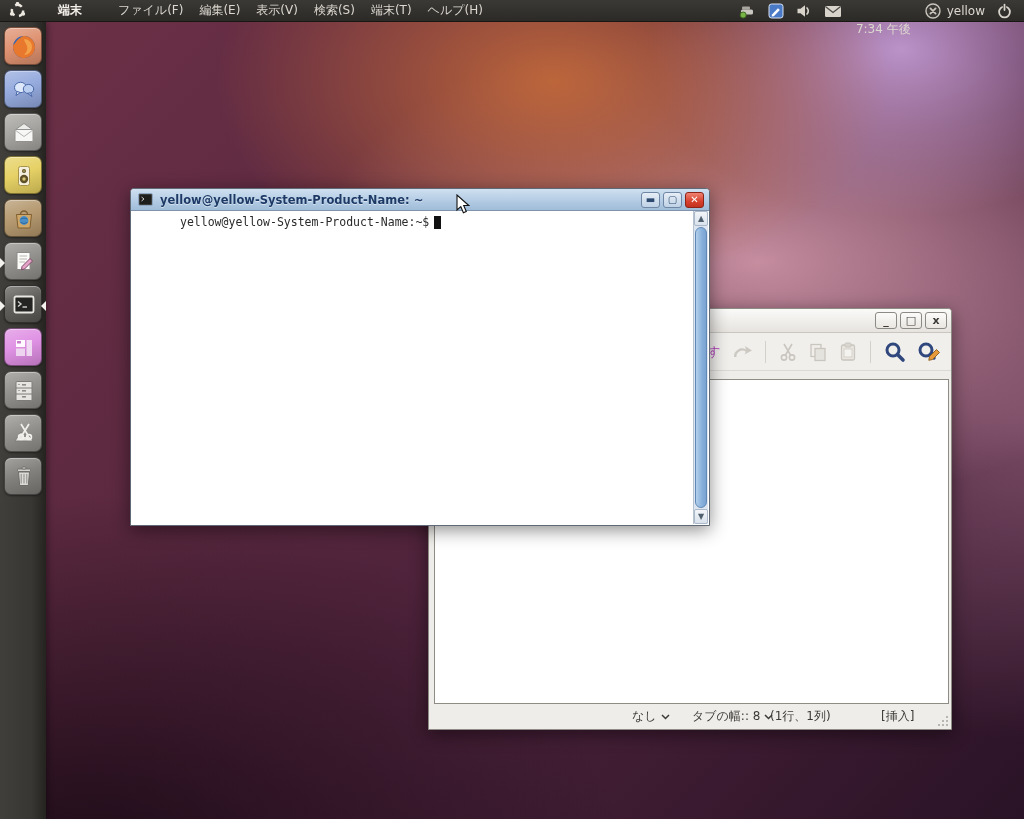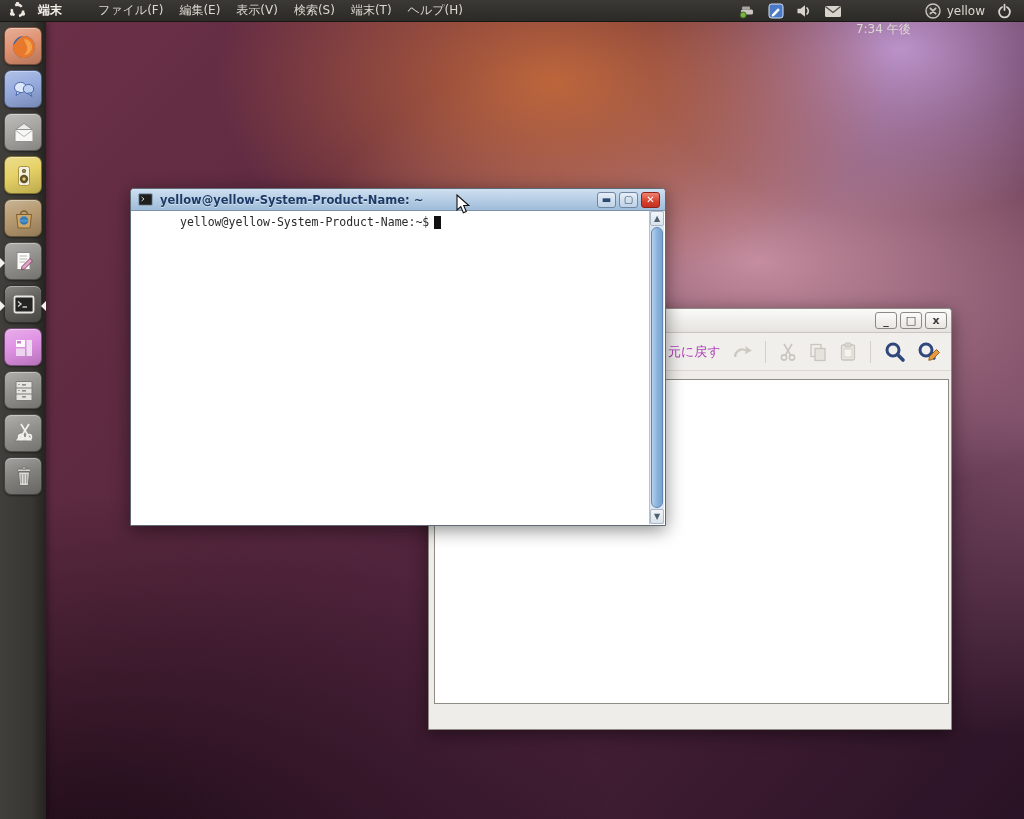--- a/index.html
+++ b/index.html
@@ -15,21 +15,21 @@
       radial-gradient(ellipse 620px 340px at 74% 32%, rgba(227,168,184,.8),  rgba(227,168,184,0) 72%),
       radial-gradient(ellipse 420px 420px at 101% 52%,rgba(170,112,142,.55), rgba(170,112,142,0) 75%),
       radial-gradient(ellipse 700px 500px at 8% 108%, rgba(18,6,16,.85),     rgba(18,6,16,0) 78%),
       linear-gradient(135deg,#6d3147 0%,#5e2a41 30%,#4a2139 62%,#2a1326 100%); }
 
   
   .panel{ position:absolute; left:0; top:0; width:1024px; height:22px; z-index:50;
     background:linear-gradient(#3b3936,#2c2a27); border-bottom:1px solid #181714;
     display:flex; align-items:center; color:#dcd8d0; font-size:12px; }
   .panel .logo{ margin-left:9px; width:17px; height:17px; display:block; }
-  .panel .appname{ margin-left:12px; font-weight:bold; color:#f2efe9; }
+  .panel .appname{ margin-left:32px; font-weight:bold; color:#f2efe9; }
   .menus{ display:flex; margin-left:28px; }
   .menus .menu{ padding:3px 8px; cursor:default; }
   .tray{ position:absolute; right:6px; top:0; height:22px; display:flex; align-items:center; }
   .tray .ind{ padding:0 6px; height:22px; display:flex; align-items:center; }
   .tray .clock{ padding:0 8px;margin-top:36px; }
   .tray .usergrp{ display:flex; align-items:center; padding:0 6px;justify-content:flex-end; }
   .tray .usergrp .uname{ margin-left:6px; }
   .tray svg{ display:block; }
 
   
@@ -77,21 +77,21 @@
   .grip{ position:absolute; right:2px; bottom:2px; width:12px; height:12px;
     background:
      radial-gradient(circle at 10px 10px, #b9b6b0 1.3px, transparent 1.5px),
      radial-gradient(circle at 6px 10px, #b9b6b0 1.3px, transparent 1.5px),
      radial-gradient(circle at 10px 6px, #b9b6b0 1.3px, transparent 1.5px),
      radial-gradient(circle at 2px 10px, #b9b6b0 1.3px, transparent 1.5px),
      radial-gradient(circle at 6px 6px, #b9b6b0 1.3px, transparent 1.5px),
      radial-gradient(circle at 10px 2px, #b9b6b0 1.3px, transparent 1.5px); }
 
   
-  .terminal{ left:130px; top:188px; width:536px; height:338px; z-index:20;
+  .terminal{ left:130px; top:188px; width:580px; height:338px; z-index:20;
     background:#ffffff; border:1px solid #5f6a76; border-radius:4px 4px 0 0; }
   .terminal .titlebar{ position:absolute; left:0; top:0; right:0; height:22px;
     background:linear-gradient(#cfe0f0 0%,#b4cce4 55%,#9fbcd8 100%);
     border-bottom:1px solid #7e93ab; border-radius:3px 3px 0 0;
     display:flex; align-items:center; }
   .terminal .titlebar .ticon{ margin-left:7px; }
   .terminal .titlebar .ttext{ margin-left:7px; font-size:11.5px; font-weight:bold; color:#1d3a66;
     text-shadow:0 1px 0 rgba(255,255,255,.5); }
   .wbtn{ position:absolute; top:3px; width:19px; height:16px; border-radius:3px;
     border:1px solid #6f87a4; background:linear-gradient(#e7eef6,#bfd2e6);
@@ -331,20 +331,37 @@
       </div>
       <div class="tbtn">
         <svg width="26" height="24" viewBox="0 0 26 24">
           <circle cx="9" cy="10" r="6" fill="none" stroke="#30477e" stroke-width="3"></circle>
           <line x1="13.5" y1="14.5" x2="17" y2="18" stroke="#30477e" stroke-width="3.4" stroke-linecap="round"></line>
           <path d="M12.5 16.5 L19.5 9.5 L22.5 12.5 L15.5 19.5 L11.8 20.3 Z" fill="#e79a3c" stroke="#8a5a1a" stroke-width="0.9"></path>
         </svg>
       </div>
     </div>
     <div class="doc"></div>
+    <div class="statusbar">
+      <span class="sitem" style="left:203px">
+        <span>なし</span>
+        <svg class="chev" width="9" height="6" viewBox="0 0 9 6">
+          <path d="M1 1 L4.5 4.5 L8 1" fill="none" stroke="#3c3a36" stroke-width="1.5"></path>
+        </svg>
+      </span>
+      <span class="sitem" style="left:263px">
+        <span>タブの幅:: 8</span>
+        <svg class="chev" width="9" height="6" viewBox="0 0 9 6">
+          <path d="M1 1 L4.5 4.5 L8 1" fill="none" stroke="#3c3a36" stroke-width="1.5"></path>
+        </svg>
+      </span>
+      <span class="sitem" style="left:341px">(1行、1列)</span>
+      <span class="sitem" style="left:452px">[挿入]</span>
+      <span class="grip"></span>
+    </div>
   </div>
 
   <div class="window terminal">
     <div class="titlebar">
       <svg class="ticon" width="15" height="13" viewBox="0 0 15 13">
         <rect x="0.5" y="0.5" width="14" height="12" rx="1.5" fill="#3a3a38" stroke="#8ea6c0"></rect>
         <rect x="2" y="2" width="11" height="9" fill="#1e1e1c"></rect>
         <path d="M3.5 4 L6 6 L3.5 8" fill="none" stroke="#cfcfcf" stroke-width="1"></path>
       </svg>
       <span class="ttext">yellow@yellow-System-Product-Name: ~</span>

